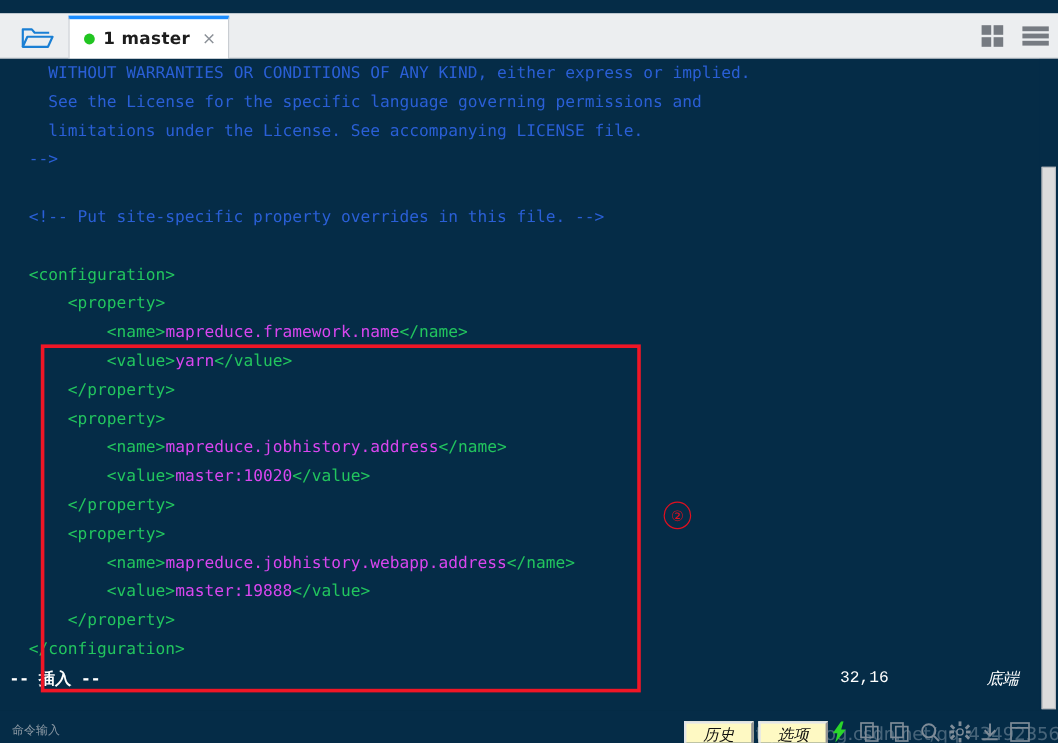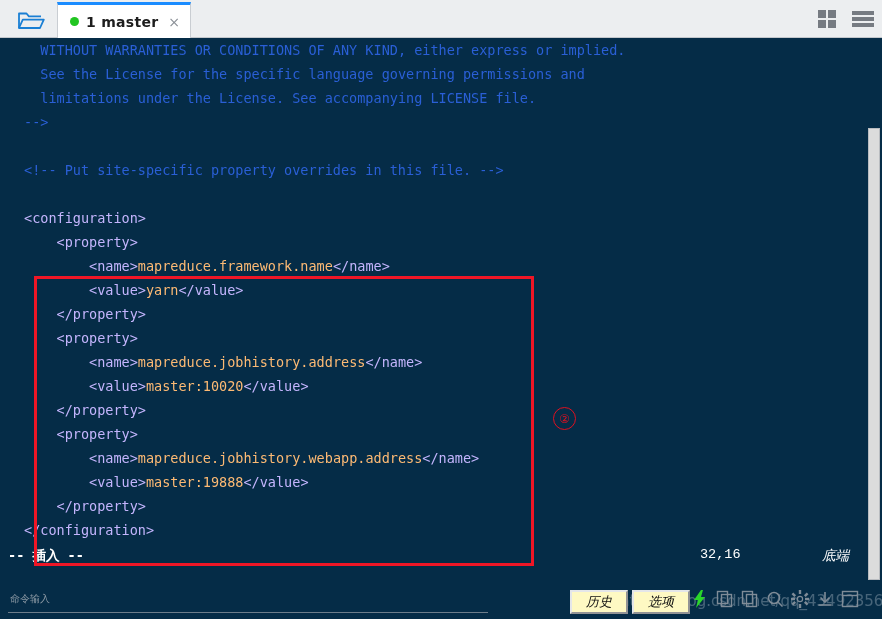--- a/index.html
+++ b/index.html
@@ -1,21 +1,21 @@
 <!DOCTYPE html>
 <html><head>
 <meta charset="utf-8">
 <style>
   html,body{margin:0;padding:0;}
   body{
     width:882px;height:619px;overflow:hidden;
     font-family:"DejaVu Sans Mono",monospace;
     background:#052c47;
   }
-  .app{position:relative;width:882px;height:436px;}
+  .app{position:relative;width:882px;height:436px;margin-top:11px;}
 
   
   .tabbar{
     position:absolute;left:0;top:0;width:882px;height:38px;
     background:#eceef0;
     border-bottom:1px solid #c3c7cc;
     box-sizing:border-box;
   }
   .folder-btn{
     position:absolute;left:8px;top:4px;width:46px;height:32px;
@@ -61,22 +61,22 @@
     overflow:hidden;
   }
   .code{
     position:absolute;left:16px;top:0;width:882px;
     font-family:"DejaVu Sans Mono",monospace;
     font-size:13.5px;line-height:24px;
     white-space:pre;
   }
   .ln{height:24px;padding-left:8px;box-sizing:border-box;color:#d7dee5;}
   .cmt{color:#2a5fd6;}
-  .tag{color:#c4b5fd;}
-  .txt{color:#fdba74;}
+  .tag{color:#22c55e;}
+  .txt{color:#d946ef;}
 
   .statusline{
     position:absolute;left:0;top:0;width:882px;height:24px;
     color:#ffffff;font-size:13.5px;line-height:24px;
     font-family:"DejaVu Sans Mono",monospace;
   }
   .statusline .mode{position:absolute;left:8px;top:0;font-weight:bold;}
   .statusline .pos{position:absolute;left:700px;top:0;font-family:Liberation Mono, monospace;}
   .statusline .where{position:absolute;left:822px;top:0;font-style:italic;}
 

